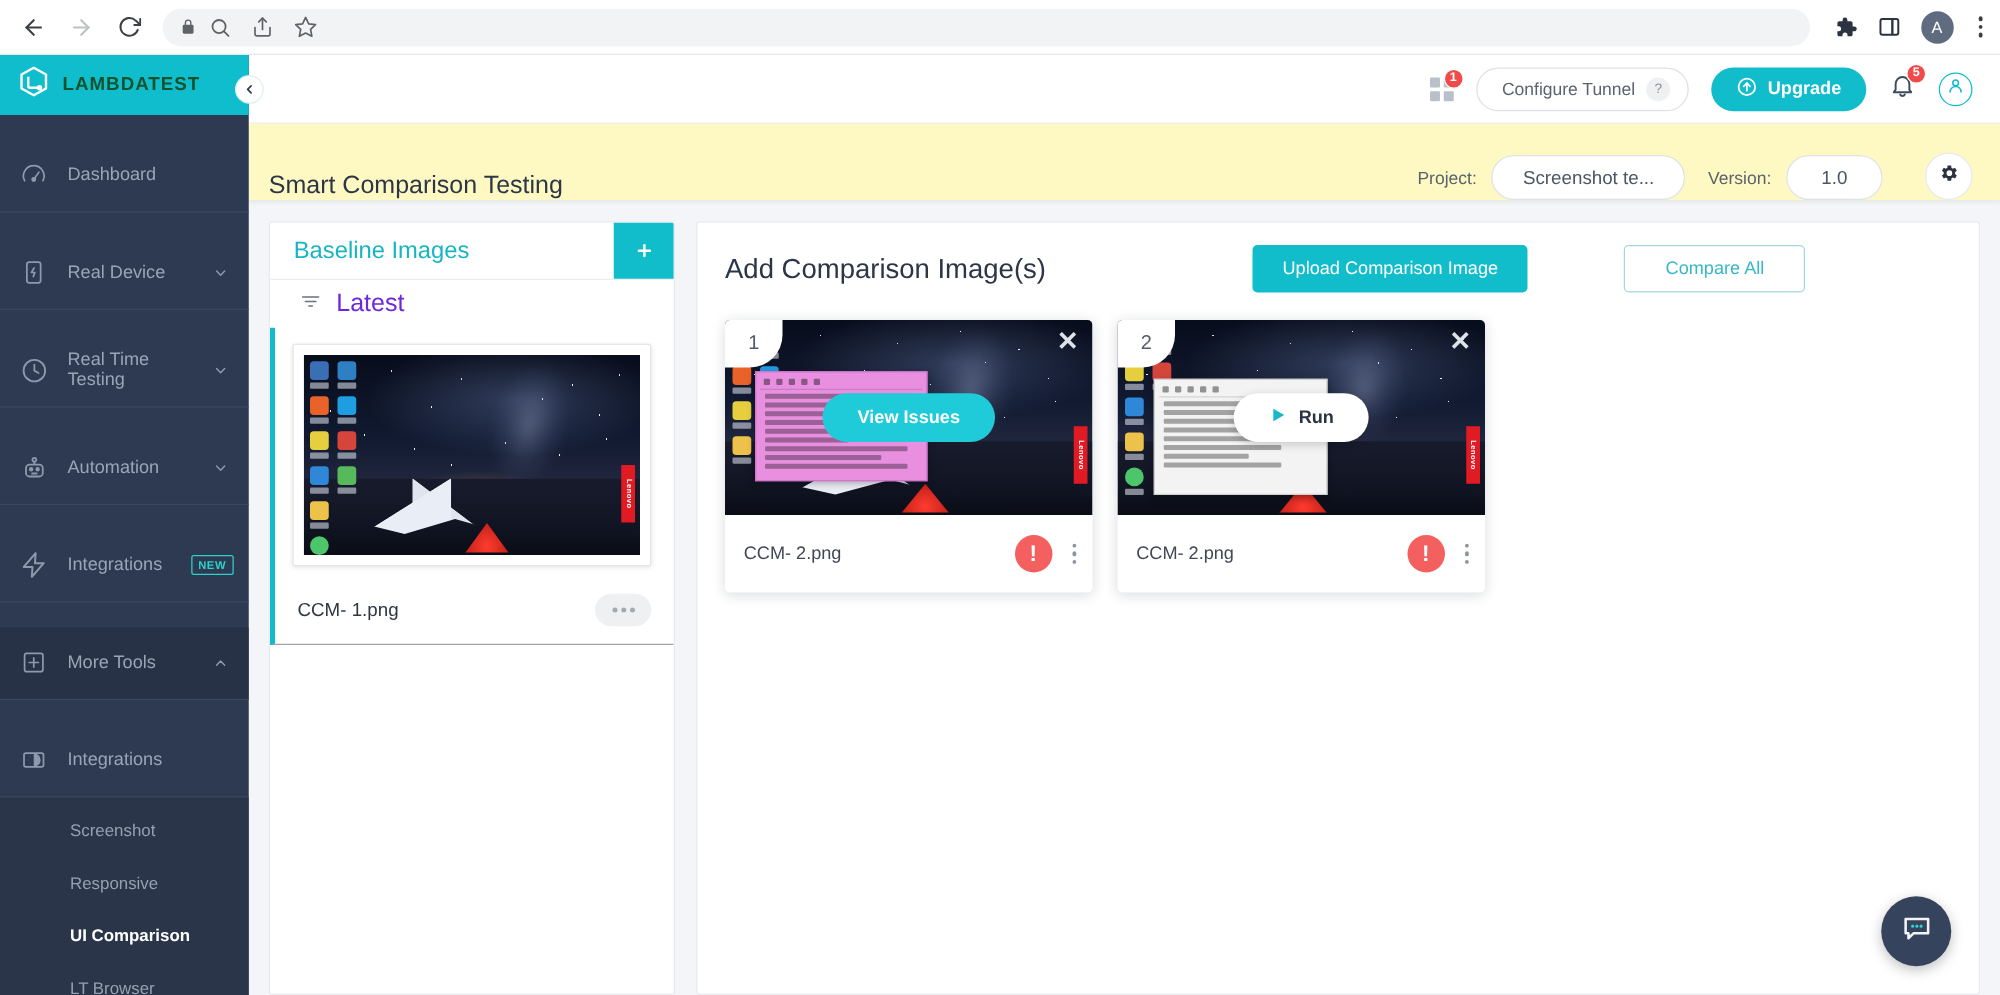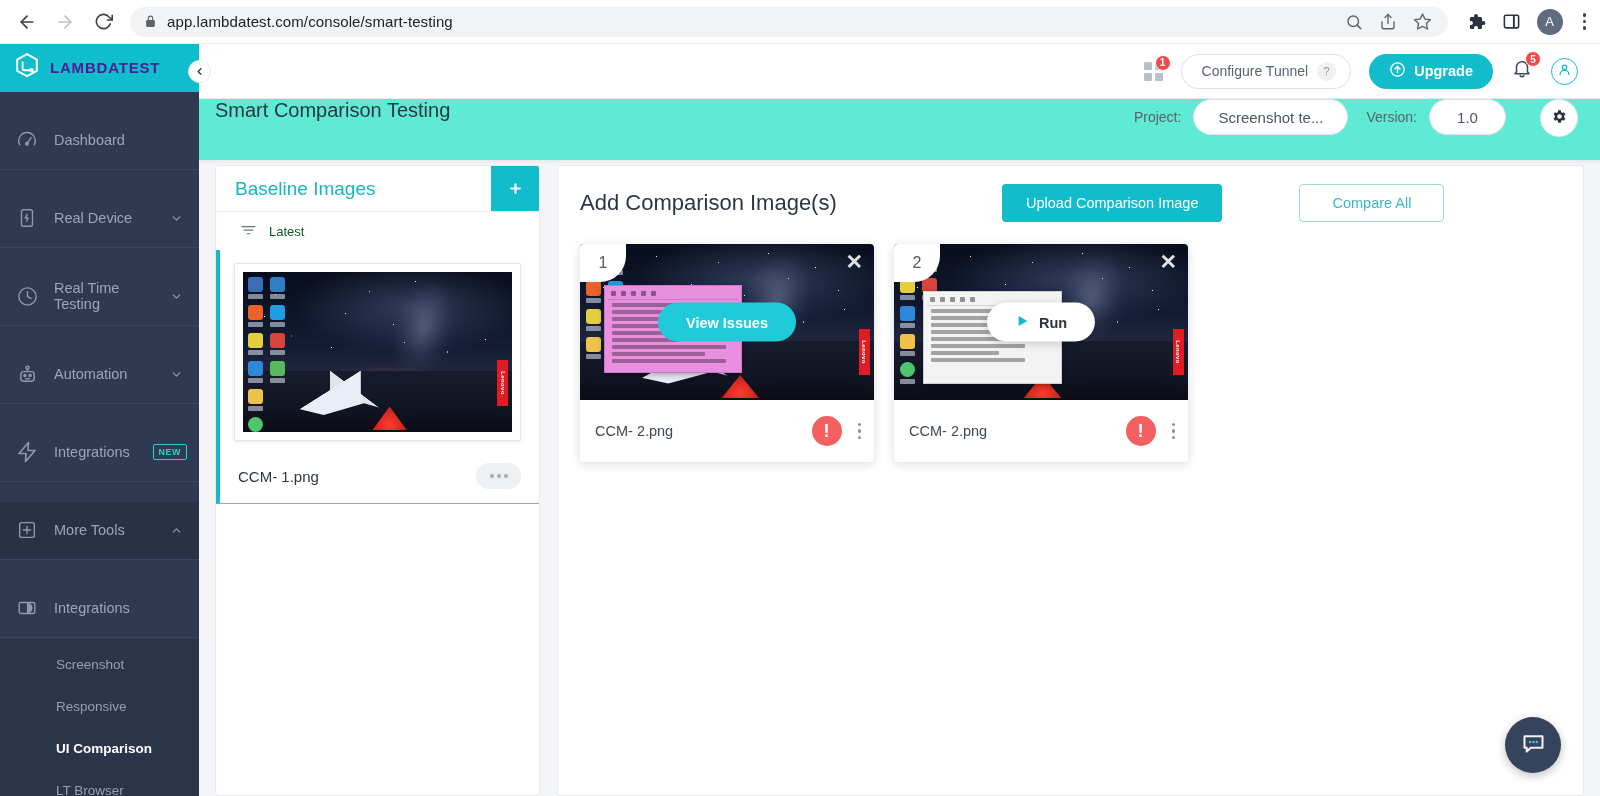--- a/index.html
+++ b/index.html
@@ -69,21 +69,21 @@
   }
   .brand {
     height: 55px;
     background: #10bdcc;
     display: flex; align-items: center;
     padding-left: 14px;
     gap: 10px;
     position: relative;
   }
   .brand-name {
-    color: #4c1d95; font-size: 15px; font-weight: bold; letter-spacing: 0.8px;
+    color: #14532d; font-size: 15px; font-weight: bold; letter-spacing: 0.8px;
   }
   .collapse-btn {
     position: absolute; right: -12px; top: 16px;
     width: 23px; height: 23px; border-radius: 50%;
     background: #ffffff;
     border: 1.5px solid #dfeef0;
     display: flex; align-items: center; justify-content: center;
     color: #2e3a51;
     z-index: 20;
   }
@@ -154,22 +154,22 @@
     font-size: 14.5px; font-weight: bold;
   }
   .bell-wrap { position: relative; display: flex; align-items: center; color: #3d4a5e; }
   .user-circle {
     width: 27px; height: 27px; border-radius: 50%;
     border: 1.6px solid #12bdcb; color: #12bdcb;
     display: flex; align-items: center; justify-content: center;
   }
 
   .pagebar {
-    height: 62px; background: #5eead4;
-    display: flex; align-items: flex-start;
+    height: 62px; background: #fef9c3;
+    display: flex; align-items: flex-end;
     padding: 0 22px 0 16px;
     border-bottom: 1px solid #e7e9ec;
     box-shadow: 0 1px 3px rgba(0,0,0,0.05);
   }
   .page-title { font-size: 20px; color: #2d3646; flex: 1 1 auto; }
   .field-group { display: flex; align-items: center; gap: 12px; margin-left: 18px; }
   .field-label { font-size: 14px; color: #5a626d; }
   .pill {
     height: 36px; border: 1px solid #dfe3e8; border-radius: 19px;
     display: flex; align-items: center; justify-content: center;
@@ -177,21 +177,21 @@
   }
   .pill.project { min-width: 155px; }
   .pill.version { min-width: 77px; }
   .gear-btn {
     width: 38px; height: 38px; border-radius: 50%;
     border: 1px solid #e6e9ed; background: #fff;
     display: flex; align-items: center; justify-content: center;
     margin-left: 34px; color: #2c3340;
   }
 
-  .content { flex: 1 1 auto; display: flex; gap: 17px; padding: 4px 16px 0 16px; min-height: 0; }
+  .content { flex: 1 1 auto; display: flex; gap: 17px; padding: 16px 16px 0 16px; min-height: 0; }
 
   
   .baseline-panel {
     width: 325px; flex: 0 0 325px;
     background: #ffffff;
     border: 1px solid #e8eaee;
     border-radius: 3px;
     display: flex; flex-direction: column;
     overflow: hidden;
   }
@@ -204,21 +204,21 @@
     padding-left: 19px; font-size: 19px; color: #17b5c4;
   }
   .add-baseline {
     width: 48px; background: #12bdcb; color: #fff;
     display: flex; align-items: center; justify-content: center;
     font-size: 24px; font-weight: 300; line-height: 1;
   }
   .filter-row {
     height: 38px; display: flex; align-items: center; gap: 12px;
     padding-left: 24px;
-    font-size: 13px; color: #14532d;
+    font-size: 20px; color: #6d28d9;
   }
   .baseline-list { flex: 1 1 auto; overflow: hidden; }
   .baseline-card {
     border-left: 4px solid #12bdcb;
     border-bottom: 1px solid #a3a3a3;
     padding: 13px 18px 14px 14px;
   }
   .thumb-frame {
     background: #ffffff;
     border: 1px solid #e4e6ea;
@@ -442,21 +442,20 @@
         <path d="M20.49 15a9 9 0 1 1-2.12-9.36L23 10"></path>
       </svg>
   </div>
 
   <div class="omnibox">
     <span class="lock">
       <svg width="13" height="13" viewBox="0 0 24 24" fill="#5f6368">
           <path d="M12 1a5 5 0 0 0-5 5v3H6a2 2 0 0 0-2 2v9a2 2 0 0 0 2 2h12a2 2 0 0 0 2-2v-9a2 2 0 0 0-2-2h-1V6a5 5 0 0 0-5-5zm0 2a3 3 0 0 1 3 3v3H9V6a3 3 0 0 1 3-3z"></path>
         </svg>
     </span>
-    <span class="omni-url">app.lambdatest.com/console/smart-testing</span>
     <span class="omni-actions">
       <span class="tb-icon">
         <svg width="18" height="18" viewBox="0 0 24 24" fill="none" stroke="currentColor" stroke-width="1.9" stroke-linecap="round">
             <circle cx="11" cy="11" r="7"></circle>
             <line x1="16.5" y1="16.5" x2="21" y2="21"></line>
           </svg>
       </span>
       <span class="tb-icon">
         <svg width="18" height="18" viewBox="0 0 24 24" fill="none" stroke="currentColor" stroke-width="1.8" stroke-linecap="round" stroke-linejoin="round">
             <path d="M4 12v7a2 2 0 0 0 2 2h12a2 2 0 0 0 2-2v-7"></path>

